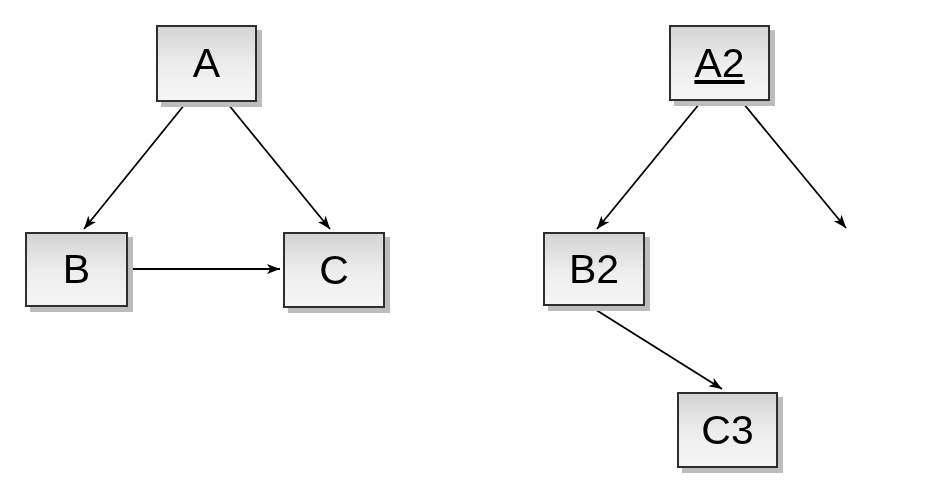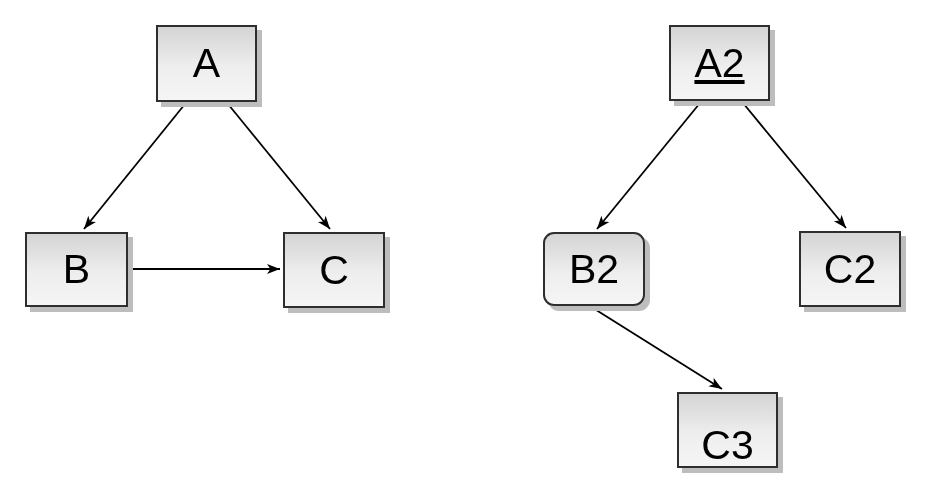--- a/index.html
+++ b/index.html
@@ -68,23 +68,20 @@
   <div class="node" style="left:25px; top:232px; width:103px; height:75px;">
     <span class="node-label">B</span>
   </div>
   <div class="node" style="left:283px; top:232px; width:102px; height:76px;">
     <span class="node-label">C</span>
   </div>
 
   <div class="node" style="left:669px; top:25px; width:101px; height:76px;text-decoration:underline;">
     <span class="node-label">A2</span>
   </div>
-  <div class="node" style="left:543px; top:232px; width:102px; height:74px;border-radius:11px;">
+  <div class="node" style="left:543px; top:232px; width:102px; height:74px;">
     <span class="node-label">B2</span>
   </div>
-  <div class="node" style="left:799px; top:231px; width:102px; height:76px;">
-    <span class="node-label">C2</span>
-  </div>
-  <div class="node" style="left:677px; top:392px; width:101px; height:76px;align-items:flex-end;">
+  <div class="node" style="left:677px; top:392px; width:101px; height:76px;">
     <span class="node-label">C3</span>
   </div>
 
 </div>
 
 </body></html>

